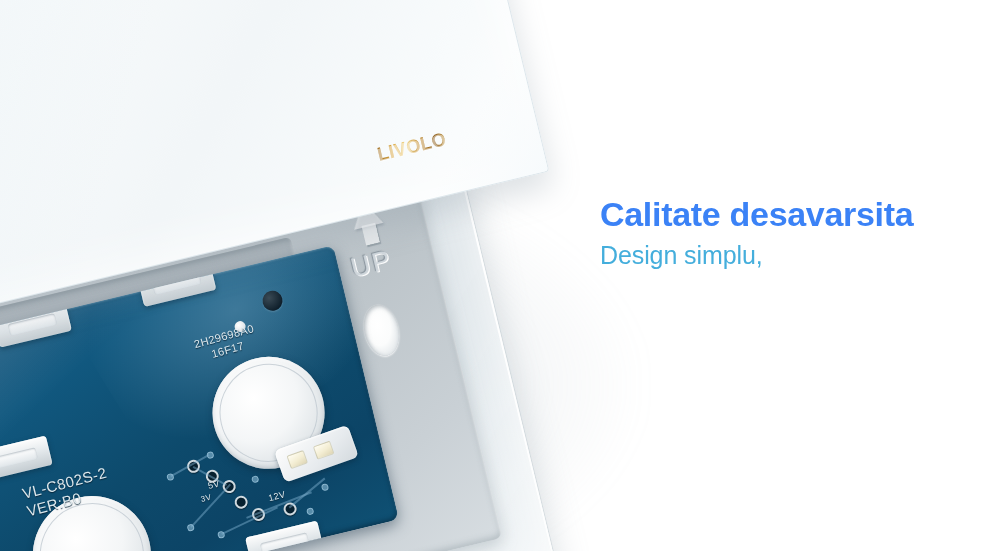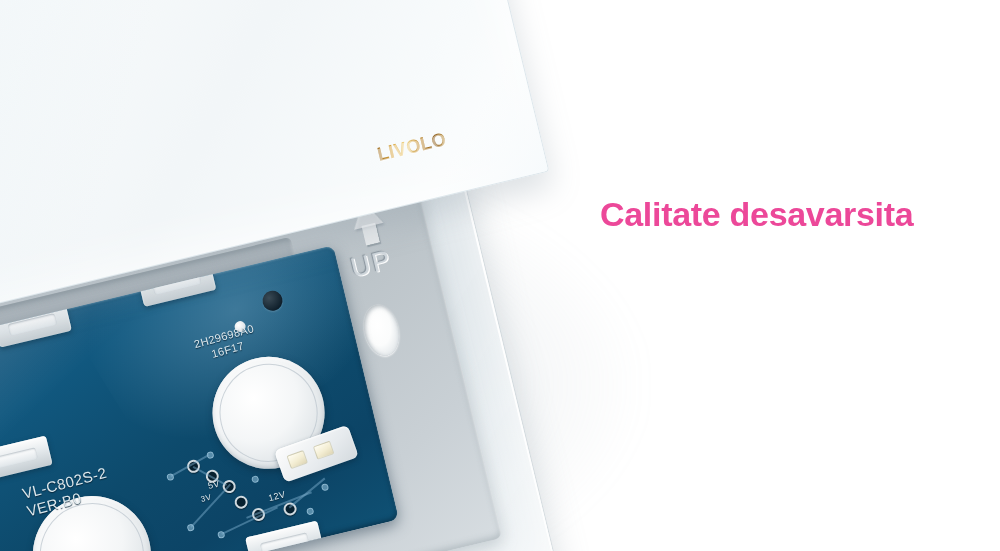--- a/index.html
+++ b/index.html
@@ -320,21 +320,21 @@
     position:absolute;
     left:600px;
     top:196px;
     width:380px;
   }
   .headline{
     font-family:"Liberation Sans", sans-serif;
     font-weight:bold;
     font-size:34px;
     line-height:1.06;
-    color:#ec4899;
+    color:#3b82f6;
     letter-spacing:-.3px;
     white-space:nowrap;
   }
   .subhead{
     margin-top:9px;
     font-family:"Liberation Sans", sans-serif;
     font-weight:normal;
     font-size:25px;
     line-height:1.16;
     color:#44AEDC;
@@ -440,16 +440,17 @@
   </div>
 
   <div class="glass-upper">
 
     <div class="livolo">LIVOLO</div>
   </div>
 
   <div class="copy">
     <div class="headline">Calitate desavarsita</div>
     <div class="subhead">
+      <span>Design simplu,</span>
     </div>
   </div>
 
 </div>
 
 </body></html>

